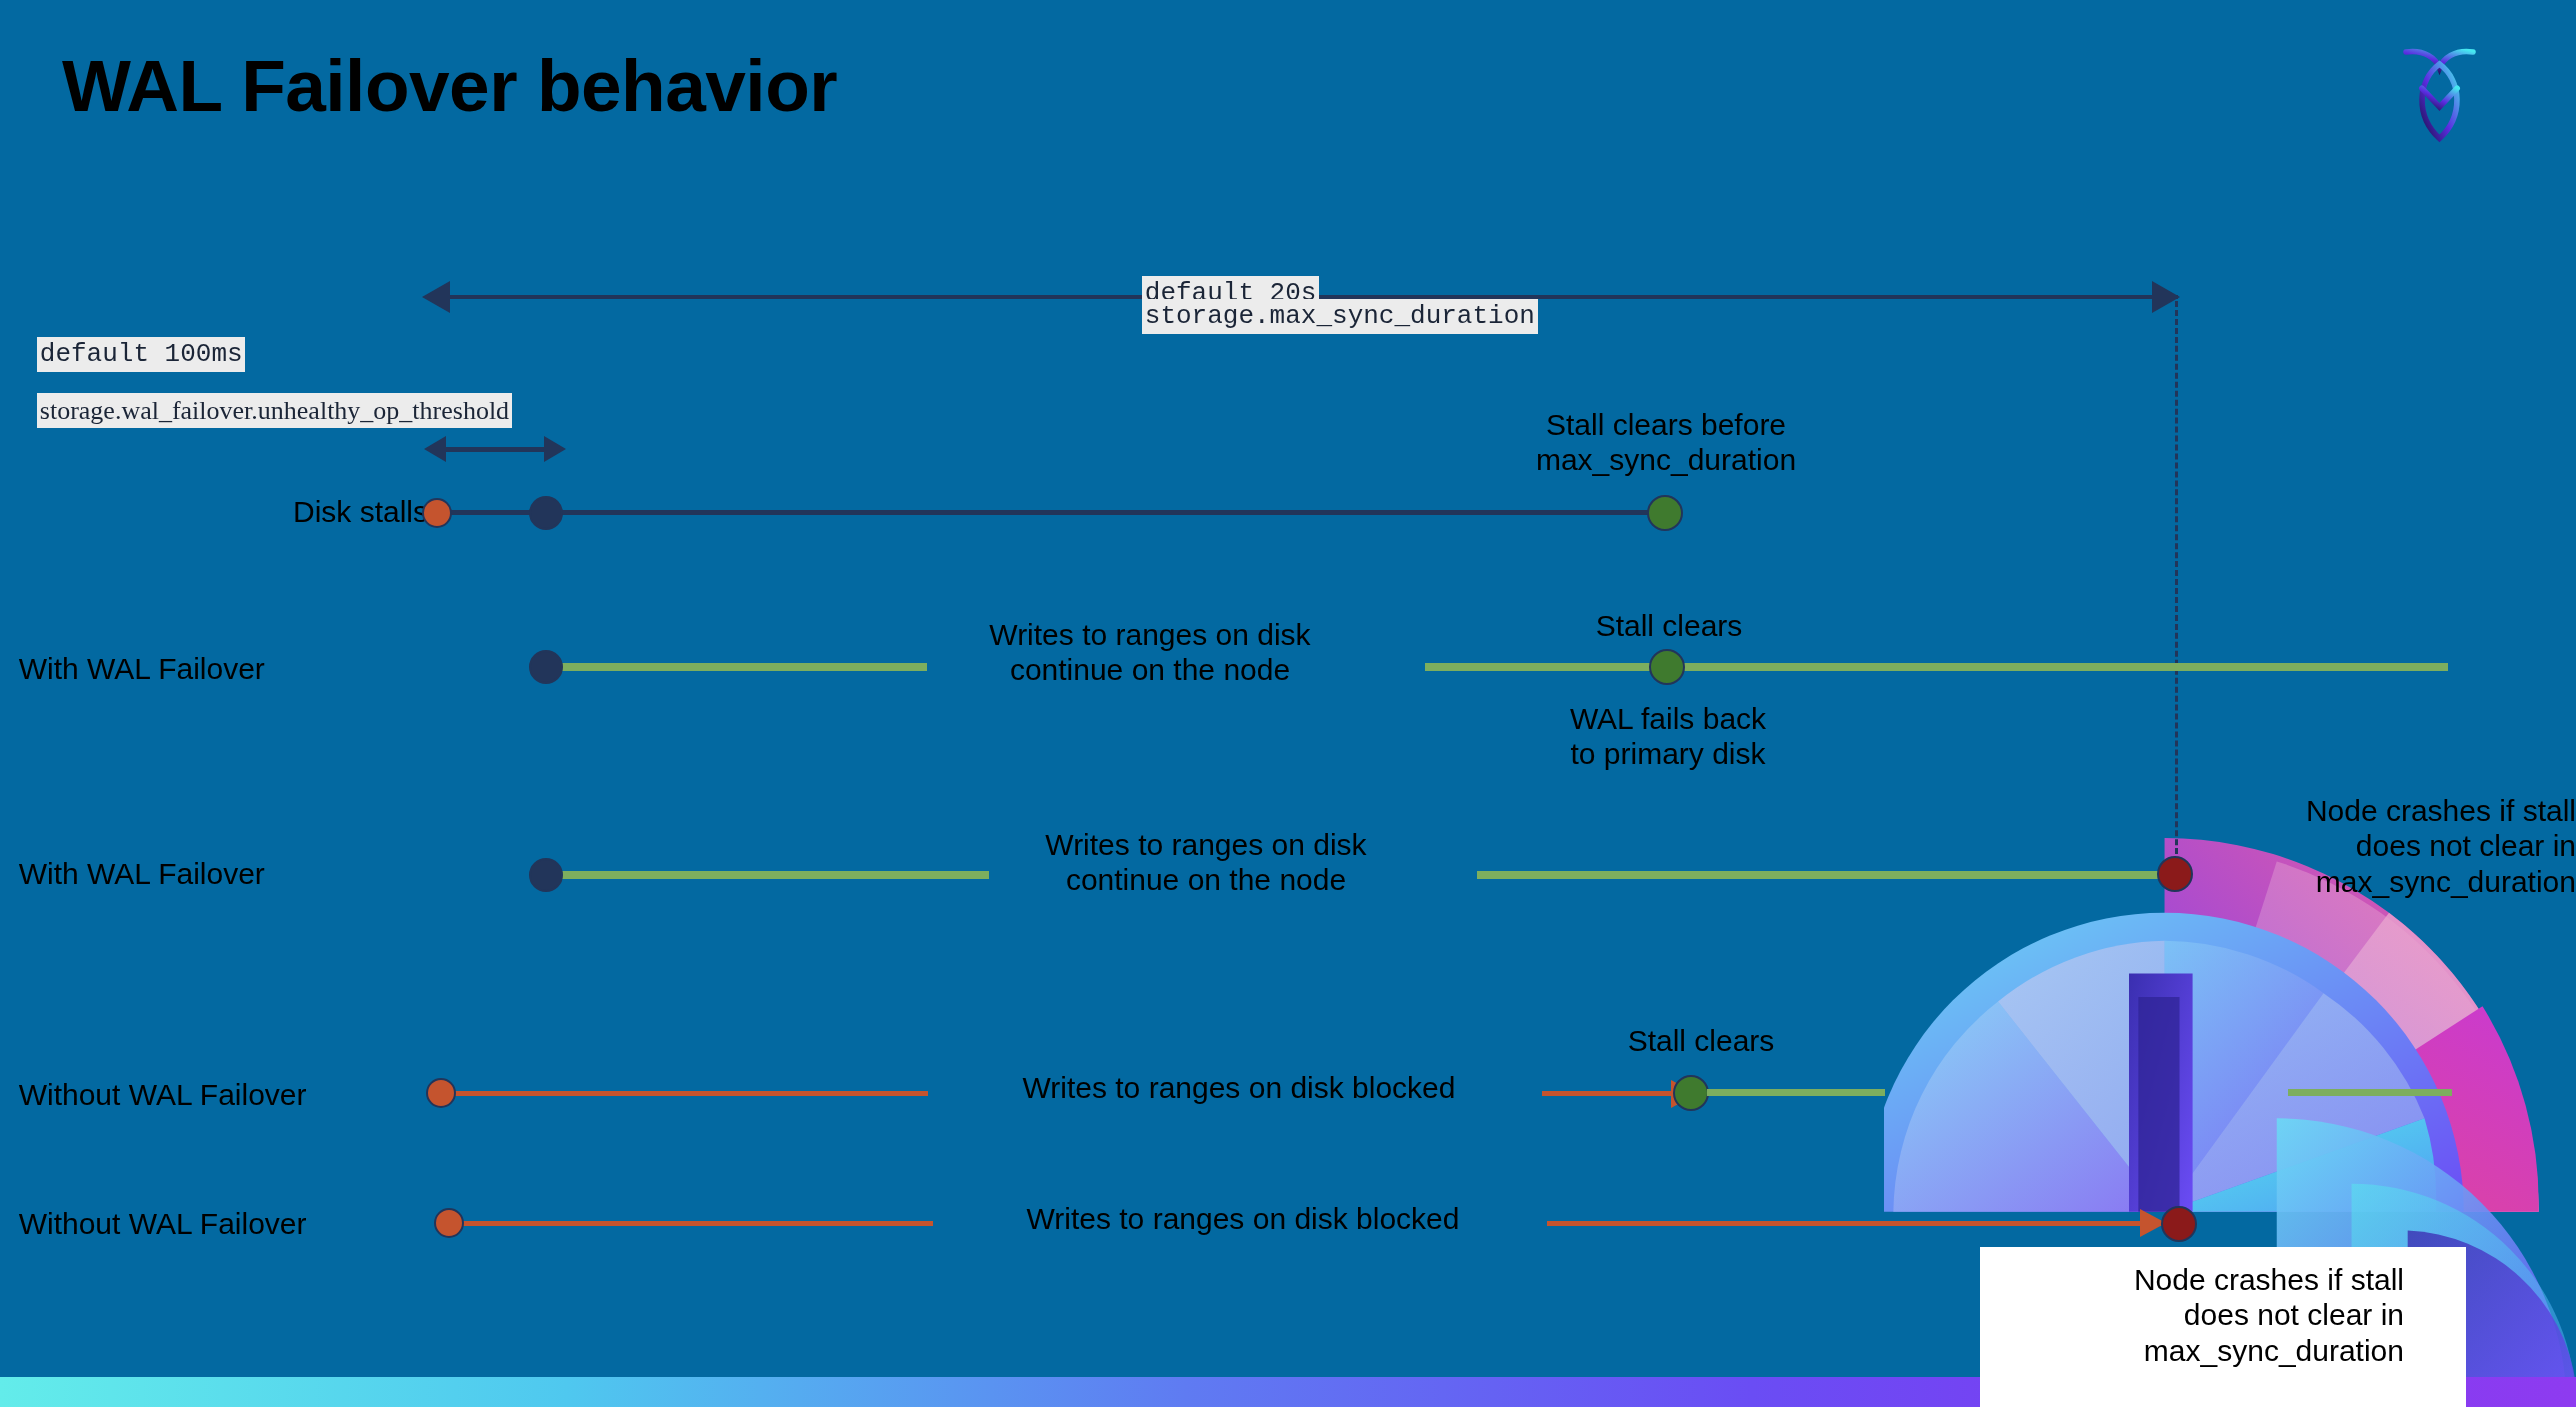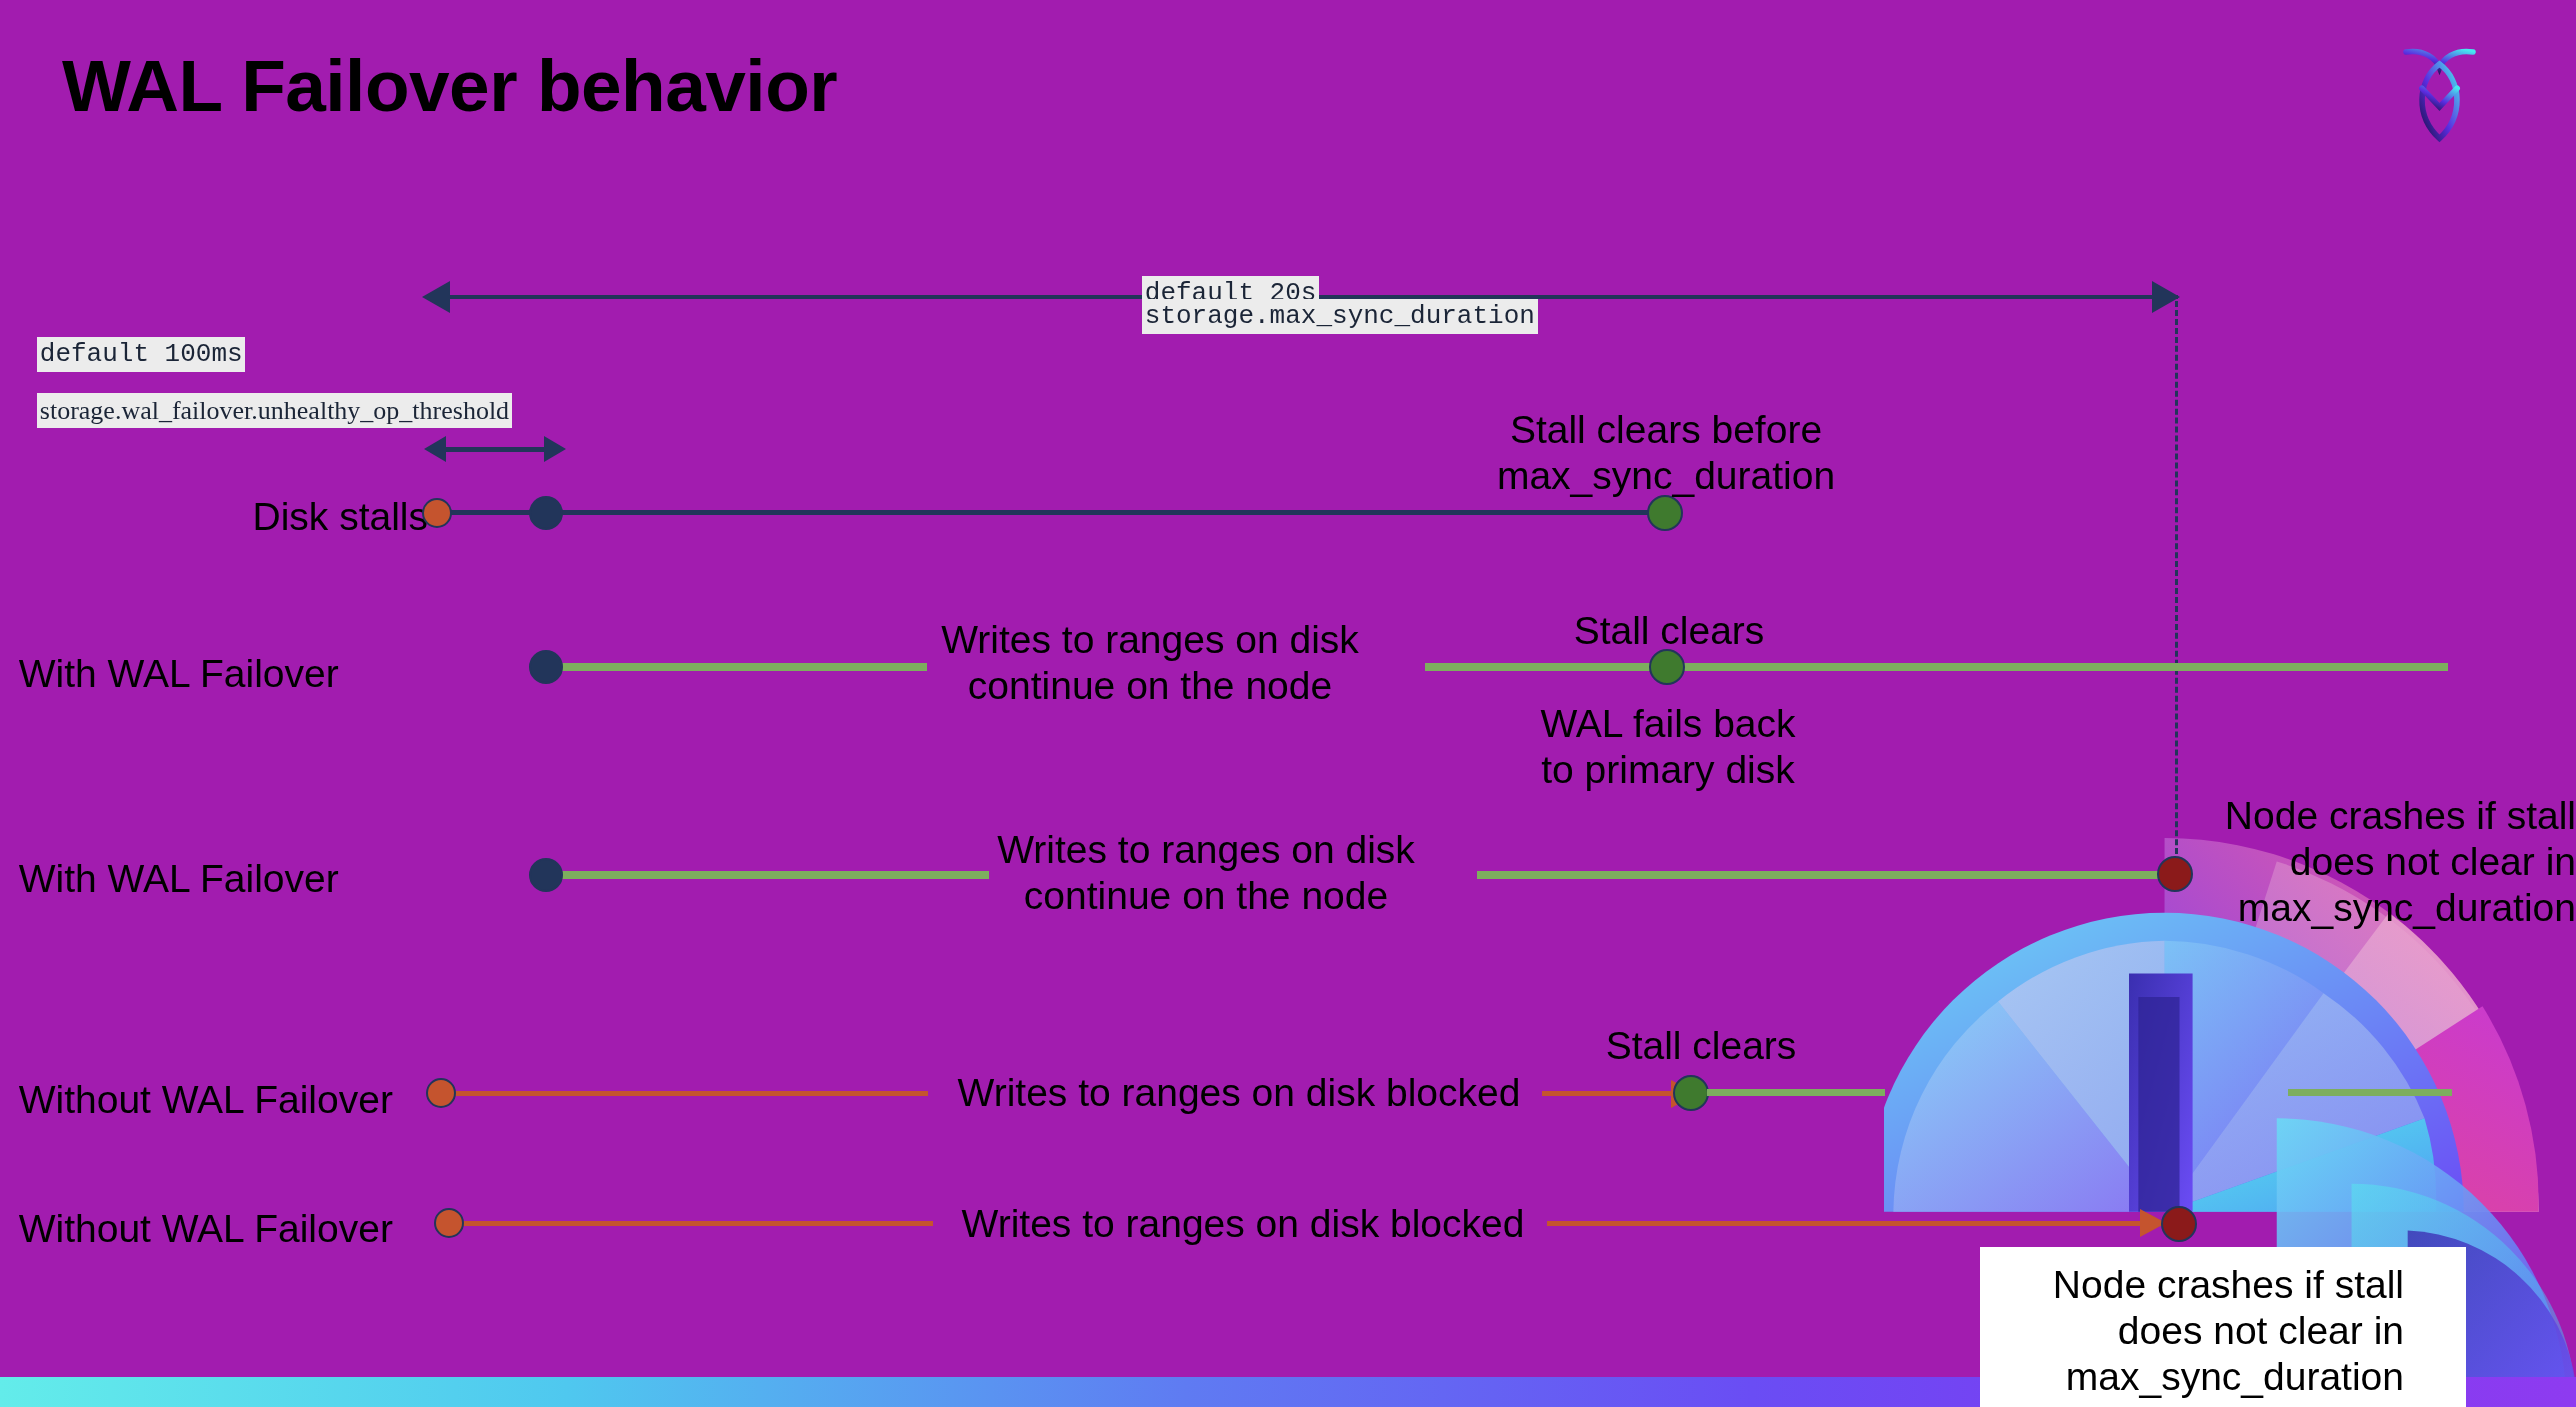--- a/index.html
+++ b/index.html
@@ -3,40 +3,40 @@
 <meta charset="utf-8">
 <style>
   html,body{margin:0;padding:0;}
   body{
     width:2576px;height:1408px;
     background:#ffffff;
     font-family:"Liberation Sans", sans-serif;
     overflow:hidden;
     position:relative;
   }
-  #slide{position:absolute;left:0;top:0;width:2576px;height:1408px;overflow:hidden;background:#a21caf;}
+  #slide{position:absolute;left:0;top:0;width:2576px;height:1408px;overflow:hidden;background:#0369a1;}
 
   
   .decor{position:absolute;right:0;bottom:0;width:692px;height:598px;pointer-events:none;}
   .bottombar{position:absolute;left:0;bottom:0;width:2576px;height:31px;
     background:linear-gradient(90deg,#63ecea 0%,#4fc8ef 22%,#5f7bf2 46%,#6a4df4 68%,#7b3df2 84%,#8e3bf0 100%);}
 
   
   .title{position:absolute;left:62px;top:49px;font-size:73px;font-weight:bold;color:#000;
     letter-spacing:-0.5px;line-height:1;}
 
   
   .logo{position:absolute;left:2393px;top:36px;width:93px;height:112px;}
 
   
   .code{position:absolute;font-family:"Liberation Mono", monospace;font-size:26px;color:#1b2537;
     background:#ececec;line-height:1.28;white-space:pre;padding:0.9px 2.8px;}
 
   
-  .lbl{position:absolute;color:#000;font-size:39px;line-height:1.18;white-space:pre;}
+  .lbl{position:absolute;color:#000;font-size:30px;line-height:1.18;white-space:pre;}
   .lbl.c{text-align:center;}
   .lbl.l{text-align:right;}
 
   
   .hline{position:absolute;height:4.7px;}
   .hline.navy{background:#22355a;height:3.7px;}
   .hline.green{background:#7dae5e;height:7.5px;}
   .hline.greenthin{background:#7dae5e;height:6.5px;}
   .hline.red{background:#c5542e;height:4.7px;}
   .vdash{position:absolute;width:0;border-left:3.7px dashed #22355a;}

